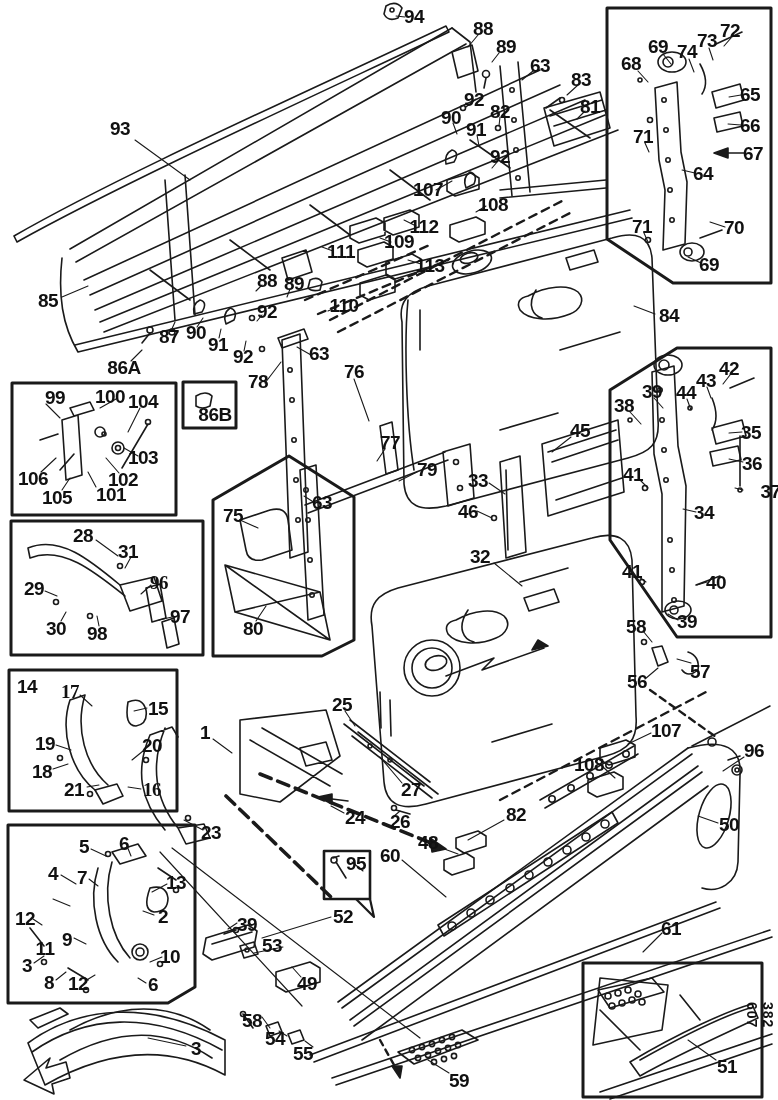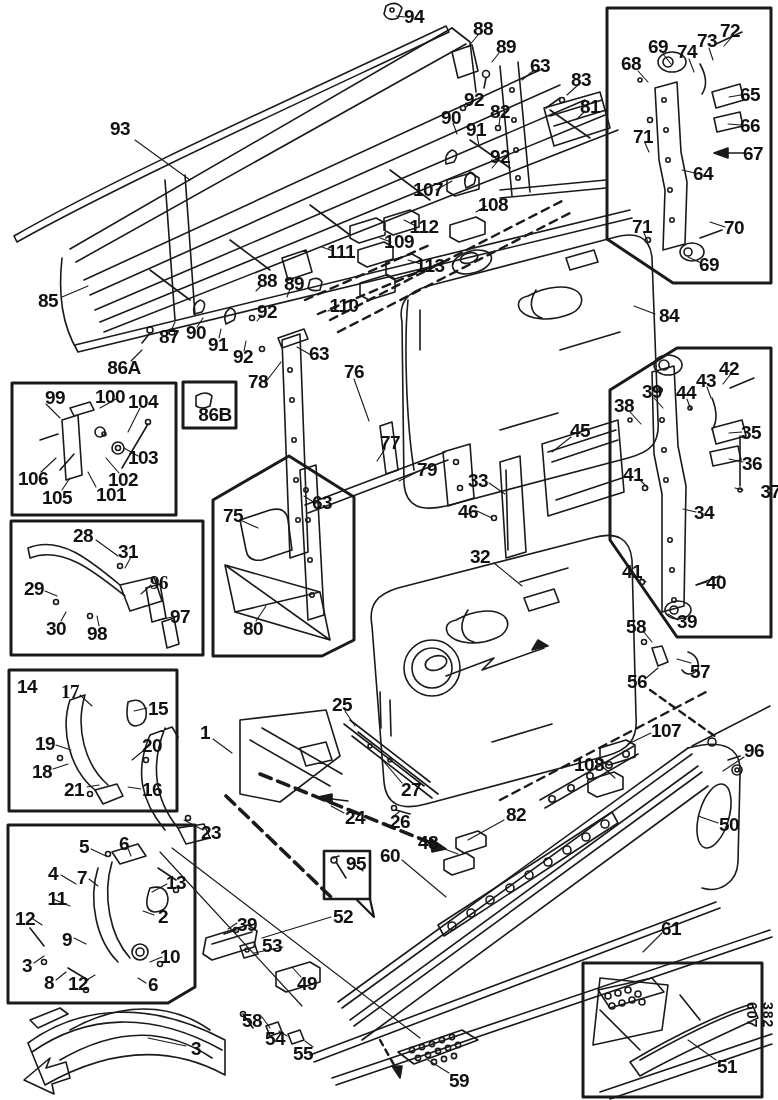--- a/index.html
+++ b/index.html
@@ -435,33 +435,33 @@
       <div class="lbl" style="left: 636px; top: 626px;">58</div>
       <div class="lbl" style="left: 700px; top: 663px; margin-top: 8px;">57</div>
       <div class="lbl" style="left: 637px; top: 681px;">56</div>
       <div class="lbl" style="left: 27px; top: 686px;">14</div>
       <div class="lbl" style="left: 70px; top: 691px; font-family: Liberation Serif, serif;">17</div>
       <div class="lbl" style="left: 158px; top: 708px;">15</div>
       <div class="lbl" style="left: 45px; top: 743px;">19</div>
       <div class="lbl" style="left: 42px; top: 771px;">18</div>
       <div class="lbl" style="left: 152px; top: 745px;">20</div>
       <div class="lbl" style="left: 74px; top: 789px;">21</div>
-      <div class="lbl" style="left: 152px; top: 789px;">16</div>
+      <div class="lbl" style="left: 152px; top: 789px; font-family: Liberation Serif, serif;">16</div>
       <div class="lbl" style="left: 205px; top: 732px;">1</div>
       <div class="lbl" style="left: 342px; top: 704px;">25</div>
       <div class="lbl" style="left: 411px; top: 789px;">27</div>
       <div class="lbl" style="left: 355px; top: 817px;">24</div>
       <div class="lbl" style="left: 400px; top: 821px;">26</div>
       <div class="lbl" style="left: 211px; top: 832px;">23</div>
       <div class="lbl" style="left: 84px; top: 846px;">5</div>
       <div class="lbl" style="left: 124px; top: 843px;">6</div>
       <div class="lbl" style="left: 53px; top: 873px;">4</div>
       <div class="lbl" style="left: 82px; top: 877px;">7</div>
       <div class="lbl" style="left: 176px; top: 882px;">13</div>
-      <div class="lbl" style="left: 45px; top: 898px; margin-left: 12px;">11</div>
+      <div class="lbl" style="left: 45px; top: 948px;">11</div>
       <div class="lbl" style="left: 163px; top: 916px;">2</div>
       <div class="lbl" style="left: 25px; top: 918px;">12</div>
       <div class="lbl" style="left: 67px; top: 939px;">9</div>
       <div class="lbl" style="left: 27px; top: 965px;">3</div>
       <div class="lbl" style="left: 49px; top: 982px;">8</div>
       <div class="lbl" style="left: 78px; top: 983px;">12</div>
       <div class="lbl" style="left: 170px; top: 956px;">10</div>
       <div class="lbl" style="left: 153px; top: 984px;">6</div>
       <div class="lbl" style="left: 356px; top: 863px;">95</div>
       <div class="lbl" style="left: 390px; top: 855px;">60</div>

